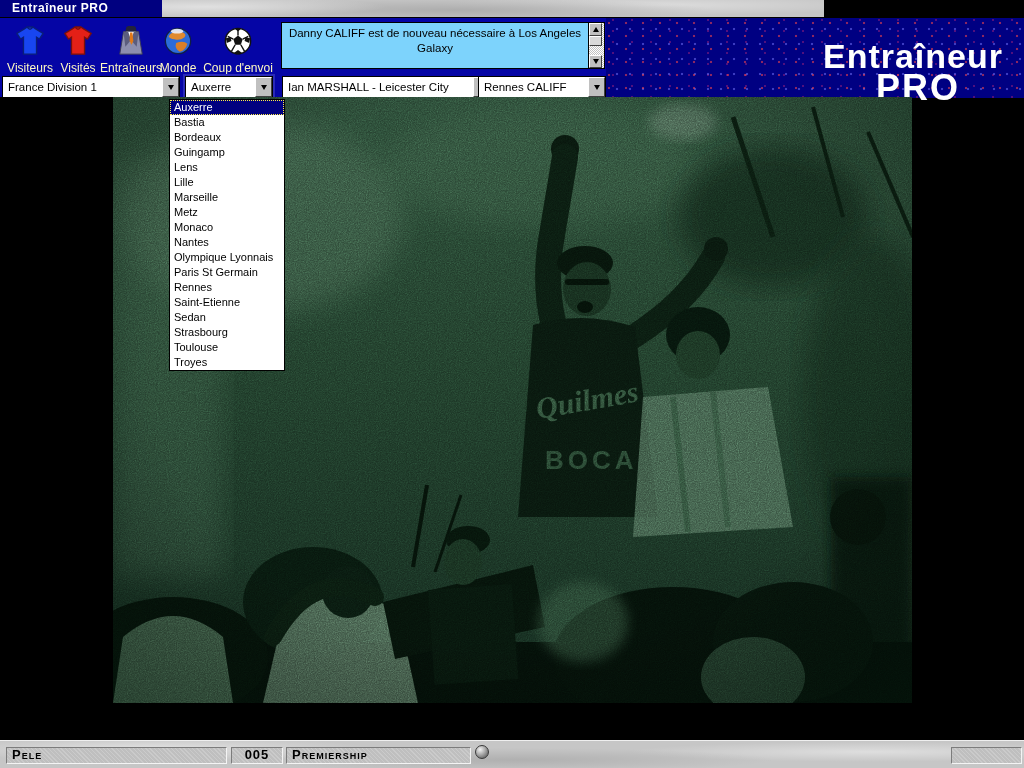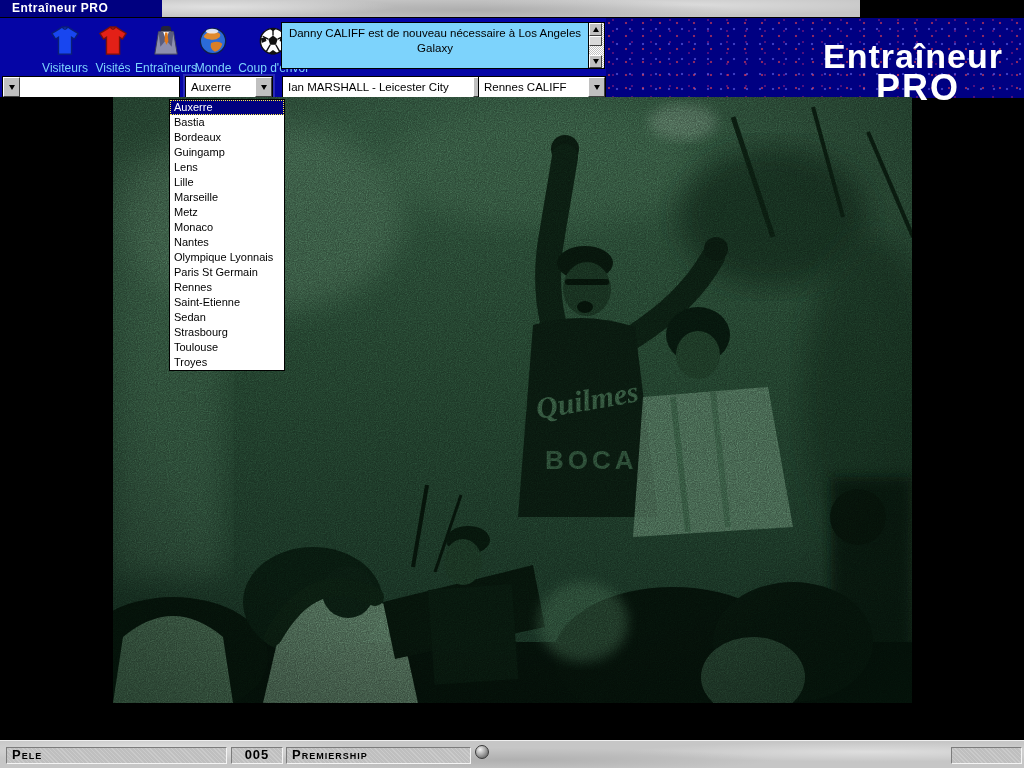--- a/index.html
+++ b/index.html
@@ -9,21 +9,20 @@
     -webkit-font-smoothing:none;
   }
   
   .strip-top{
     position:absolute;left:0;top:0;width:824px;height:17px;
     background:
       radial-gradient(ellipse 180px 10px at 25% 40%, #e0e0e0, transparent),
       radial-gradient(ellipse 260px 12px at 55% 60%, #adadad, transparent),
       radial-gradient(ellipse 220px 10px at 80% 30%, #dcdcdc, transparent),
       #c6c6c6;
-    padding-left: 36px;
   }
   .title-tab{
     position:absolute;left:0;top:0;width:162px;height:17px;
     background:#000080;color:#fff;font-weight:bold;font-size:12px;
     line-height:17px;padding-left:12px;box-sizing:border-box;
     letter-spacing:.5px;
   }
   
   .toolbar{
     position:absolute;left:0;top:17px;width:1024px;height:80px;
@@ -33,22 +32,22 @@
     position:absolute;left:606px;top:0;width:418px;height:80px;
     background:
       radial-gradient(circle at 3px 5px, rgba(255,70,70,.55) 1px, transparent 1.6px),
       radial-gradient(circle at 11px 11px, rgba(120,120,255,.5) 1px, transparent 1.6px),
       radial-gradient(circle at 7px 2px, rgba(200,40,120,.4) 1px, transparent 1.5px),
       #000082;
     background-size:17px 13px, 13px 15px, 19px 11px, auto;
   }
   .toolbtn{
     position:absolute;top:4px;height:52px;display:flex;flex-direction:column;
-    align-items:center;justify-content:flex-end;gap:3px;color:#7dd3fc;
-    font-size:12px;cursor:pointer;margin-left:35px;
+    align-items:center;justify-content:flex-end;gap:3px;color:#fef9c3;
+    font-size:12px;cursor:pointer;
   }
   .toolbtn .lbl{line-height:12px;white-space:nowrap;}
   
   .brand1{position:absolute;top:24px;right:21px;color:#fff;font-weight:bold;
     font-size:34px;letter-spacing:1px;line-height:28px;}
   .brand2{position:absolute;top:52px;right:64px;color:#fff;font-weight:bold;
     font-size:36px;letter-spacing:2px;line-height:36px;}
   
   .news{
     position:absolute;left:281px;top:4px;width:324px;height:47px;
@@ -205,20 +204,21 @@
         </div>
       <div class="sb-thumb"></div>
       <div class="sb-spacer"></div>
       <div class="sb-btn">
           <span class="tri-down"></span>
         </div>
     </div>
   </div>
 
   <div class="dd" style="left:2px;width:178px">
+    <span class="dd-text">France Division 1</span>
     <span class="dd-btn">
         <span class="tri-down"></span>
       </span>
   </div>
   <div class="dd focused" style="left:185px;width:88px">
     <span class="dd-text">Auxerre</span>
     <span class="dd-btn">
         <span class="tri-down"></span>
       </span>
   </div>

